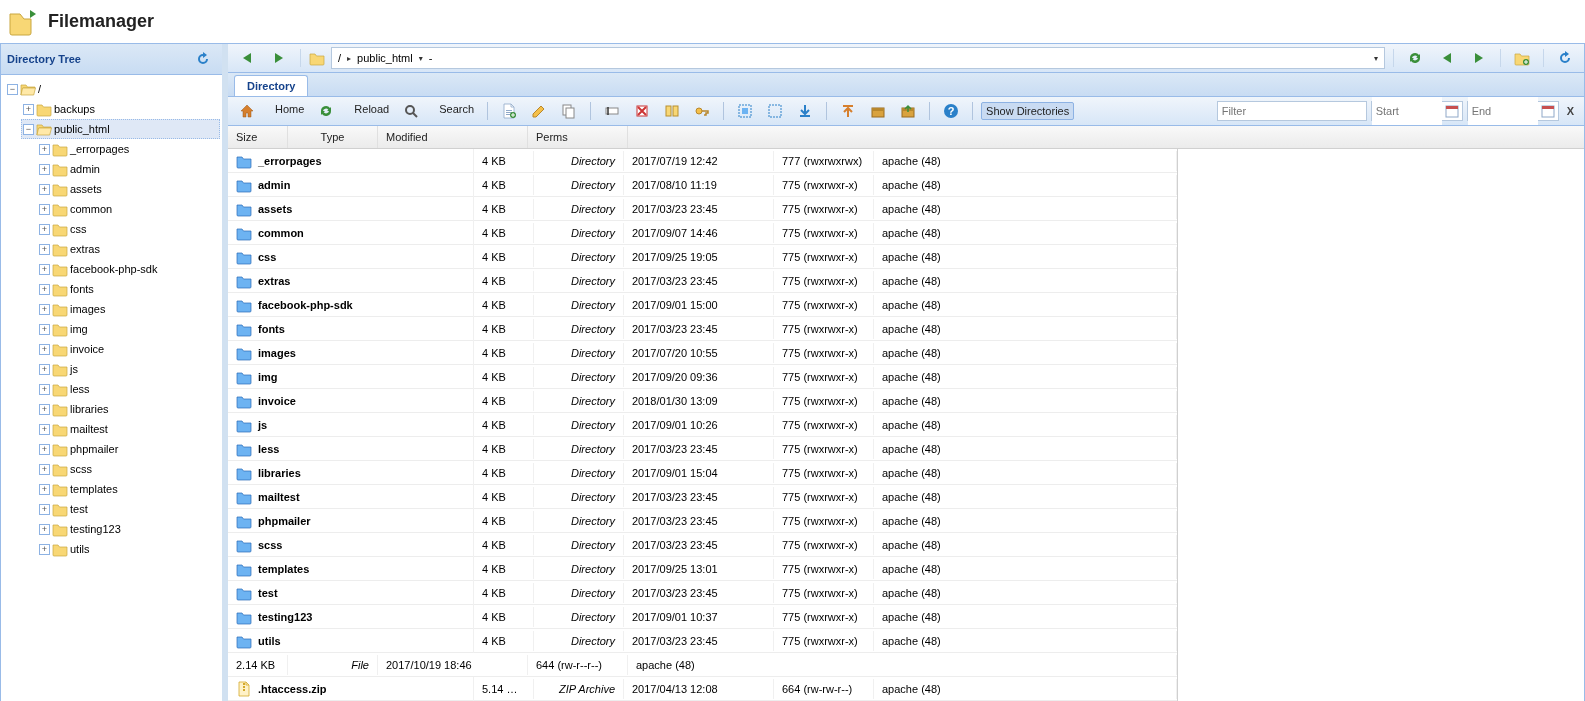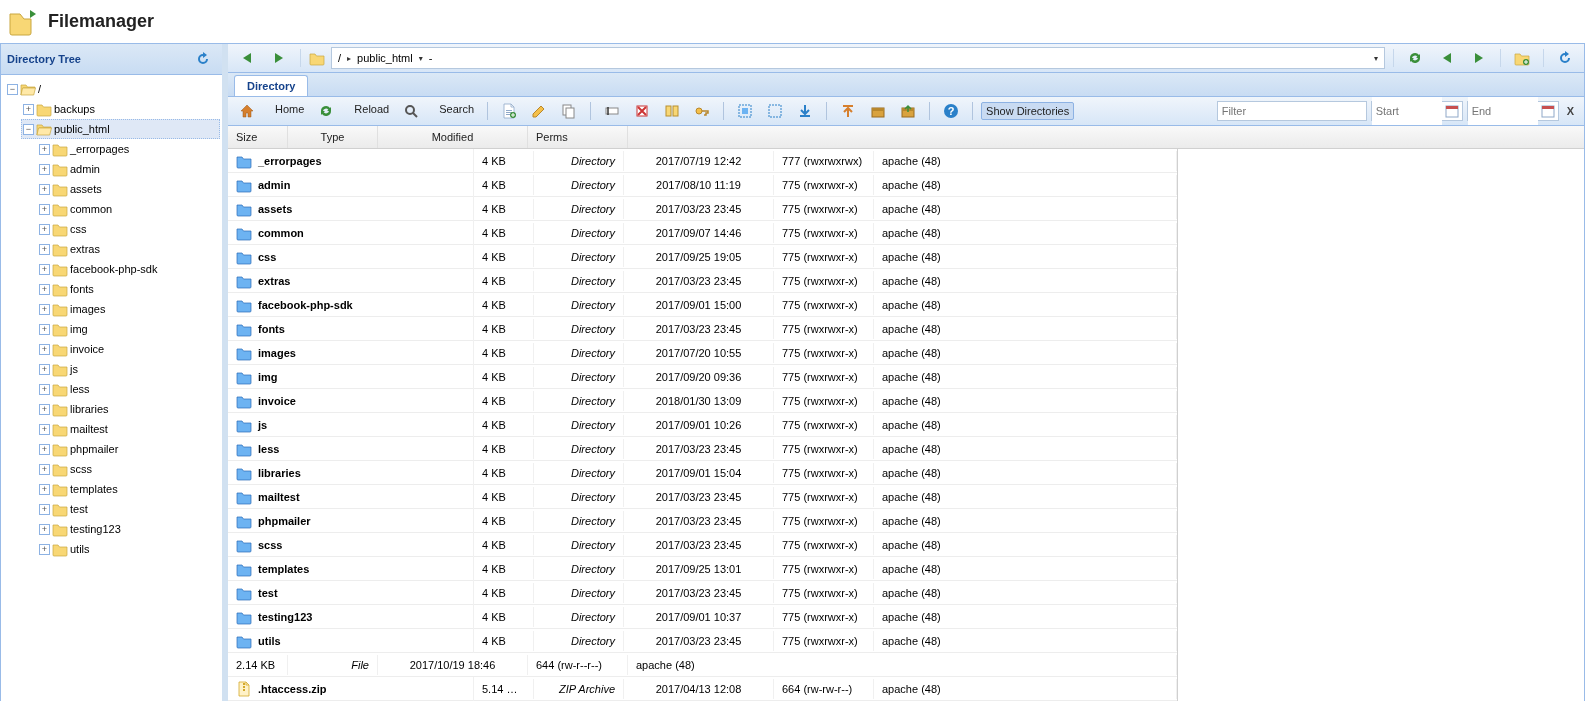--- a/index.html
+++ b/index.html
@@ -42,21 +42,21 @@
     .filter-row { display:flex; align-items:center; gap:4px; margin-left:auto; }
     .filter-row input { height:20px; border:1px solid #b5c8de; padding:0 4px; font-size:11px; font-family:inherit; }
     .filter-row .inp-filter { width:150px; }
     .filter-row .inp-date { width:70px; }
     .filter-row .date-wrap { display:flex; align-items:center; border:1px solid #b5c8de; height:20px; background:#fff;}
     .filter-row .date-wrap input { border:none; height:34px; }
     .filter-row .cal-ic { width:16px;height:16px; margin:0 2px; }
     .clear-x { font-weight:bold; color:#444; cursor:pointer; padding:0 4px;}
     .gridhdr { display:flex; background:linear-gradient(#f9f9f9,#ebebeb); border-bottom:1px solid #d0d0d0; }
     .gh { padding:5px 8px; border-right:1px solid #e0e0e0; font-size:11px; color:#222; }
-    .c-name{flex:0 0 246px;} .c-size{flex:0 0 60px; text-align:left;} .c-type{flex:0 0 90px; text-align:center;} .c-mod{flex:0 0 150px;text-align:center;} .c-perm{flex:0 0 100px;} .c-owner{flex:1;}
+    .c-name{flex:0 0 246px;} .c-size{flex:0 0 60px; text-align:left;} .c-type{flex:0 0 90px; text-align:center;} .c-mod{flex:0 0 150px;} .c-perm{flex:0 0 100px;} .c-owner{flex:1;}
     .gridbody { flex:1; overflow:auto; border-right:1px solid #d0d0d0; max-width:950px; }
     .row { display:flex; border-bottom:1px solid #ededed; align-items:center; height:24px; }
     .cell { padding:4px 8px; font-size:11px; overflow:hidden; text-overflow:ellipsis; white-space:nowrap; border-right:1px solid #f0f0f0;}
     .row .c-name { display:flex; align-items:center; gap:6px; font-weight:bold; }
     .row .c-name .ic { width:16px;height:16px; flex-shrink:0; }
     .row .c-type { font-style:italic; text-align:right; }
     .row .c-size { text-align:left; }
     .ic-sm { width:16px; height:16px; display:inline-block; }
     
     svg { display:block; }

